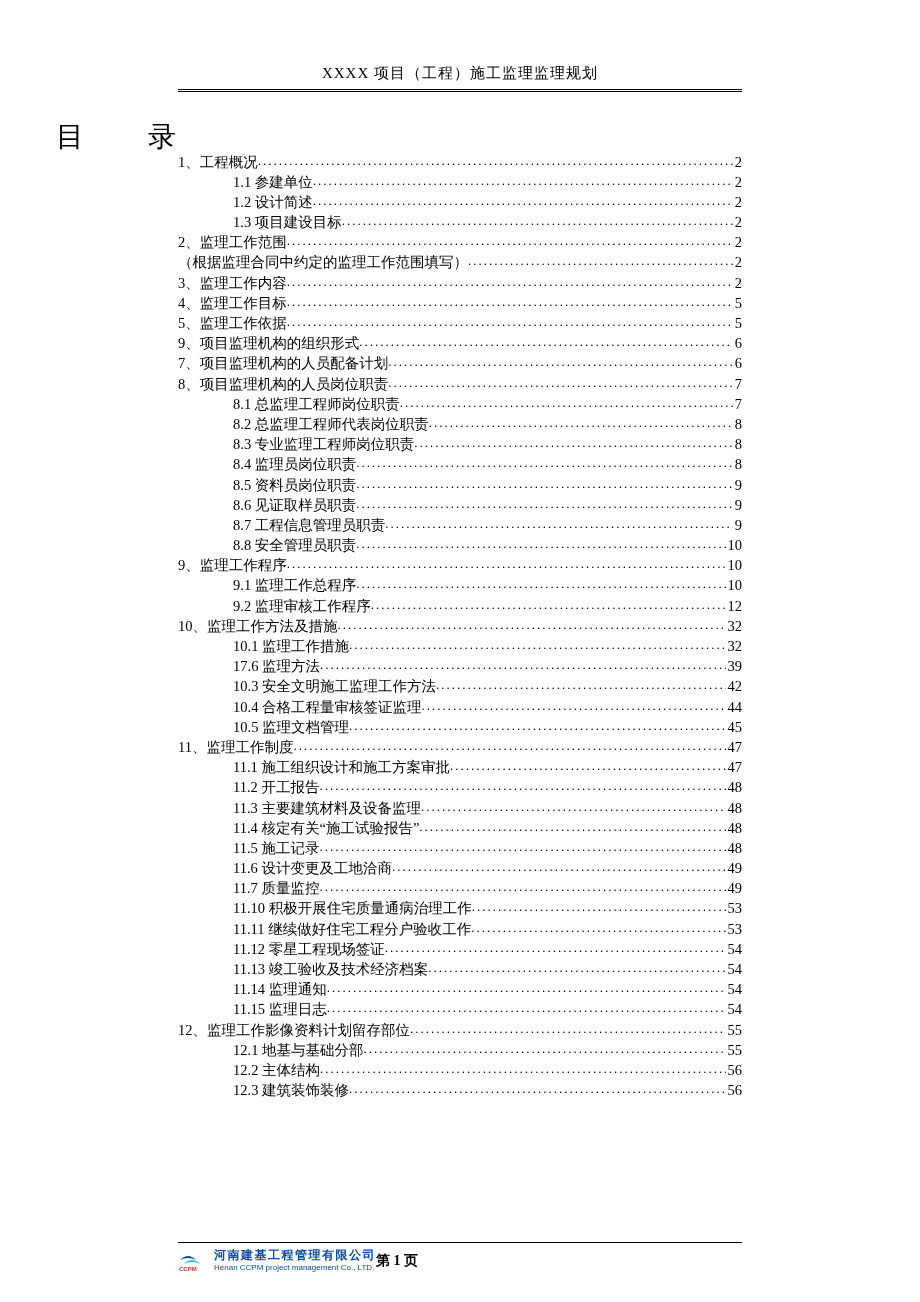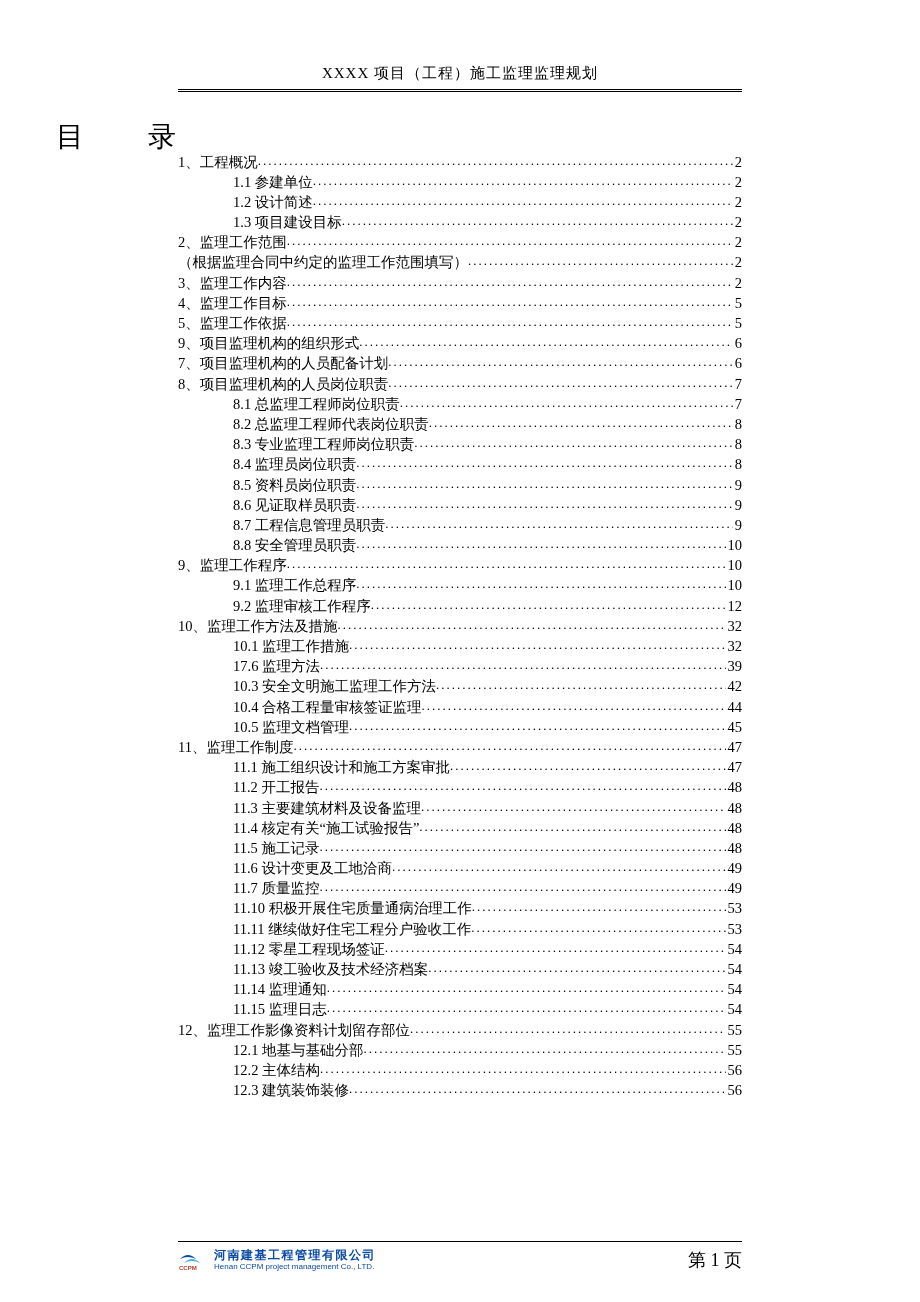--- a/index.html
+++ b/index.html
@@ -81,21 +81,21 @@
   .footer {
     position: absolute;
     left: 140px;
     right: 140px;
     bottom: 30px;
     border-top: 1px solid #000;
     padding-top: 6px;
   }
   .footer-inner {
     display: flex;
-    justify-content: space-between;
+    justify-content: flex-start;
     align-items: center;
   }
   .logo-block {
     display: flex;
     align-items: center;
     gap: 6px;
   }
   .logo-text {
     display: flex;
     flex-direction: column;
@@ -113,21 +113,22 @@
     color: #0a4aa3;
     font-family: Arial, sans-serif;
   }
   .logo-icon {
     width: 30px;
     height: 22px;
     position: relative;
   }
   .logo-icon svg { display: block; }
   .page-number {
-    font-size: 18px;
+    font-size: 14px;
+    font-weight: bold;
   }
 </style>
 </head>
 <body>
 
 <div class="page">
 
   <div class="header">
     <span>XXXX 项目（工程）施工监理监理规划</span>
   </div>

